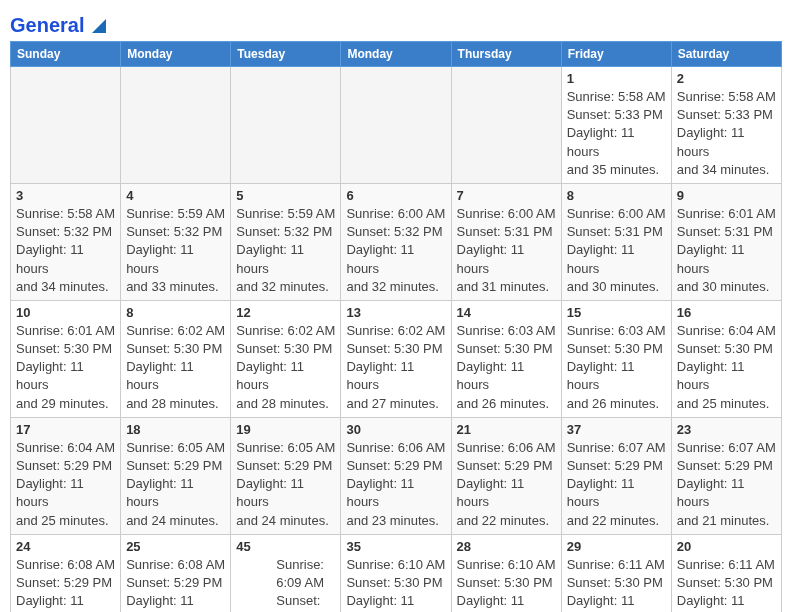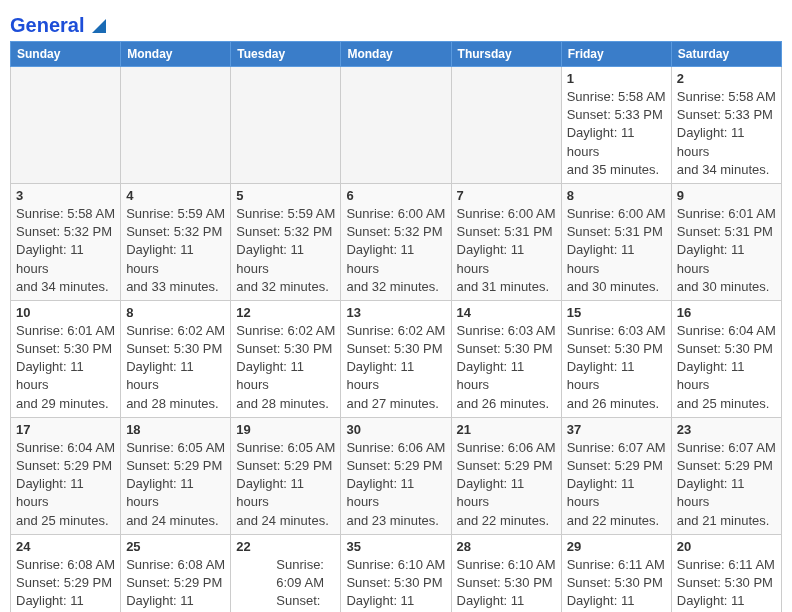--- a/index.html
+++ b/index.html
@@ -309,21 +309,21 @@
 and 21 minutes.</div>
           </td>
           <td>
             <div class="day-number">25</div>
             <div class="day-info" style="white-space: pre-line;">Sunrise: 6:08 AM
 Sunset: 5:29 PM
 Daylight: 11 hours
 and 20 minutes.</div>
           </td>
           <td>
-            <div class="day-number">22</div>
+            <div class="day-number">45</div>
             <div class="day-info" style="white-space: pre-line; margin-left: 40px;">Sunrise: 6:09 AM
 Sunset: 5:29 PM
 Daylight: 11 hours
 and 20 minutes.</div>
           </td>
           <td>
             <div class="day-number">35</div>
             <div class="day-info" style="white-space: pre-line;">Sunrise: 6:10 AM
 Sunset: 5:30 PM
 Daylight: 11 hours

